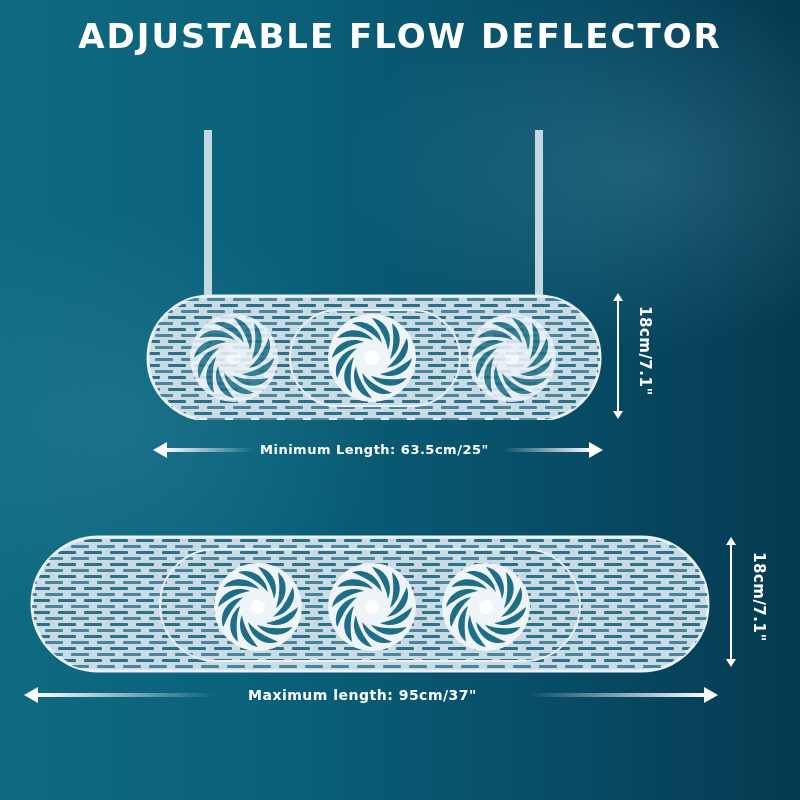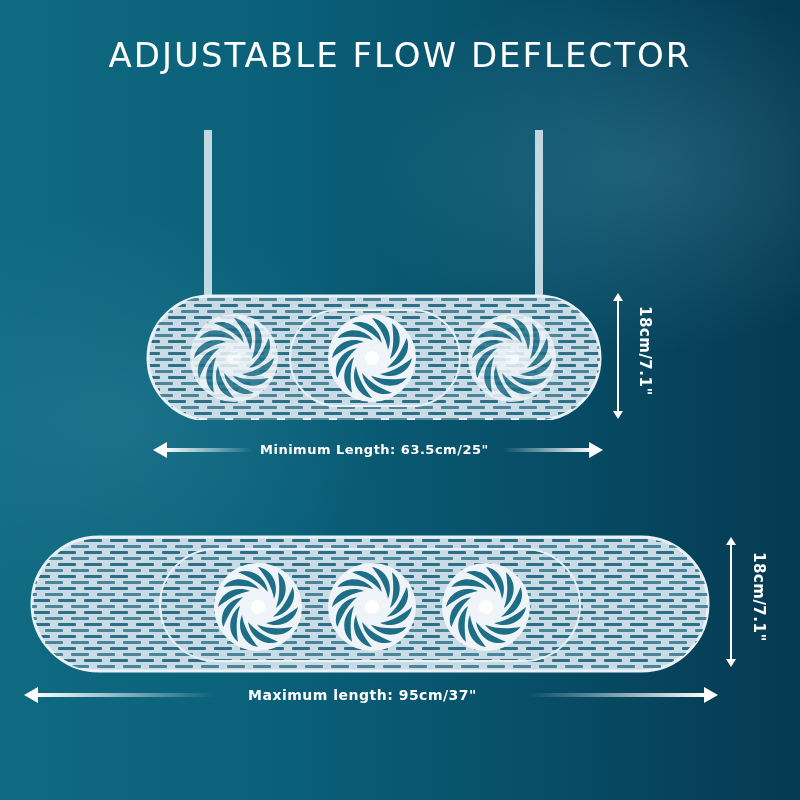--- a/index.html
+++ b/index.html
@@ -3,22 +3,22 @@
 <meta charset="utf-8">
 <style>
   html,body{margin:0;padding:0;}
   body{width:800px;height:800px;overflow:hidden;position:relative;
     font-family:"DejaVu Sans","Liberation Sans",sans-serif;
     background:
       radial-gradient(ellipse 420px 260px at 640px 170px, rgba(120,190,210,0.22), rgba(0,0,0,0) 70%),
       radial-gradient(ellipse 380px 300px at 120px 420px, rgba(90,170,190,0.18), rgba(0,0,0,0) 70%),
       linear-gradient(90deg,#0f6a82 0%,#0a6079 35%,#084f69 65%,#053a51 100%);
   }
-  .title{position:absolute;left:0;top:35px;width:800px;text-align:center;color:#fff;
-    font-weight:normal;font-size:34px;letter-spacing:2px;}
+  .title{position:absolute;left:0;top:16px;width:800px;text-align:center;color:#fff;
+    font-weight:bold;font-size:34px;letter-spacing:2px;}
   .device{position:absolute;}
   .vlabel{position:absolute;color:#fff;font-weight:bold;font-size:15px;
     writing-mode:vertical-rl;letter-spacing:0.5px;}
   .hlabel{position:absolute;color:#fff;font-weight:bold;font-size:13px;letter-spacing:0.5px;white-space:nowrap;}
 </style>
 </head>
 <body>
 
 <div class="title">ADJUSTABLE FLOW DEFLECTOR</div>
 

